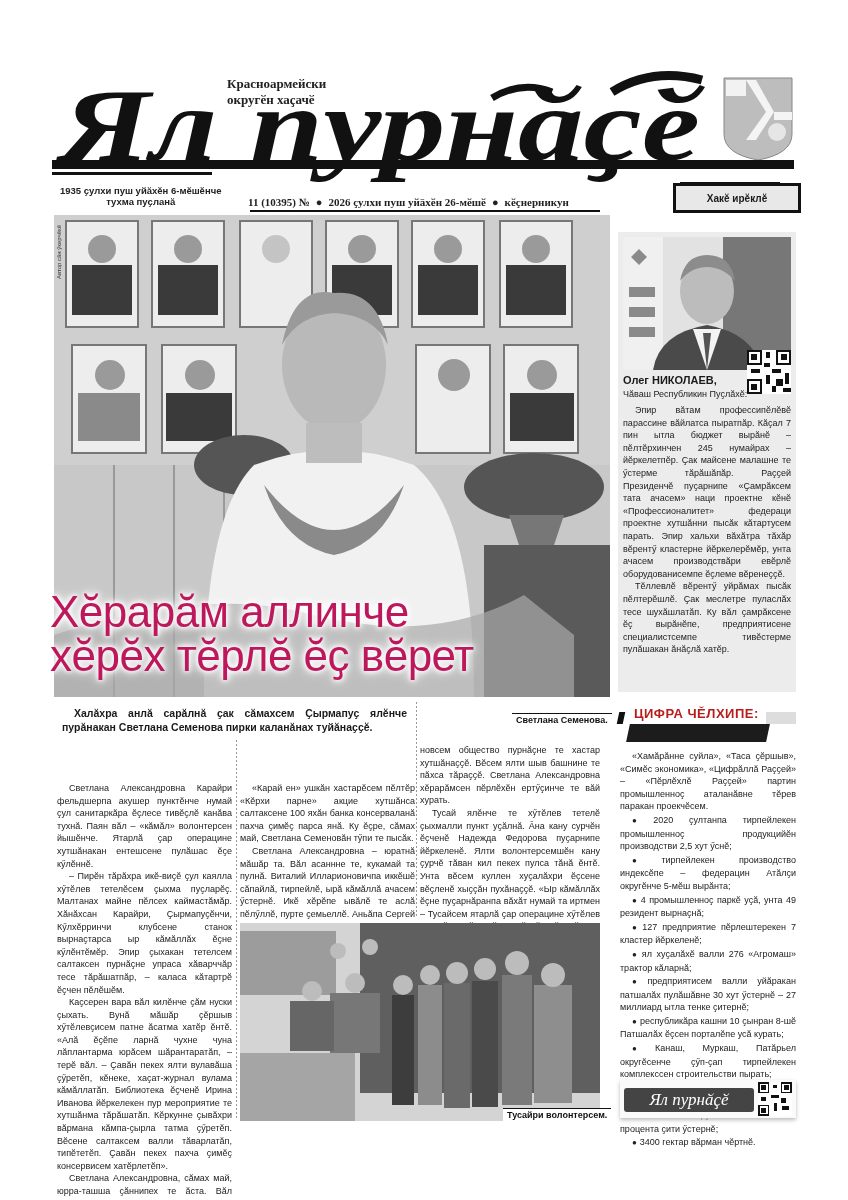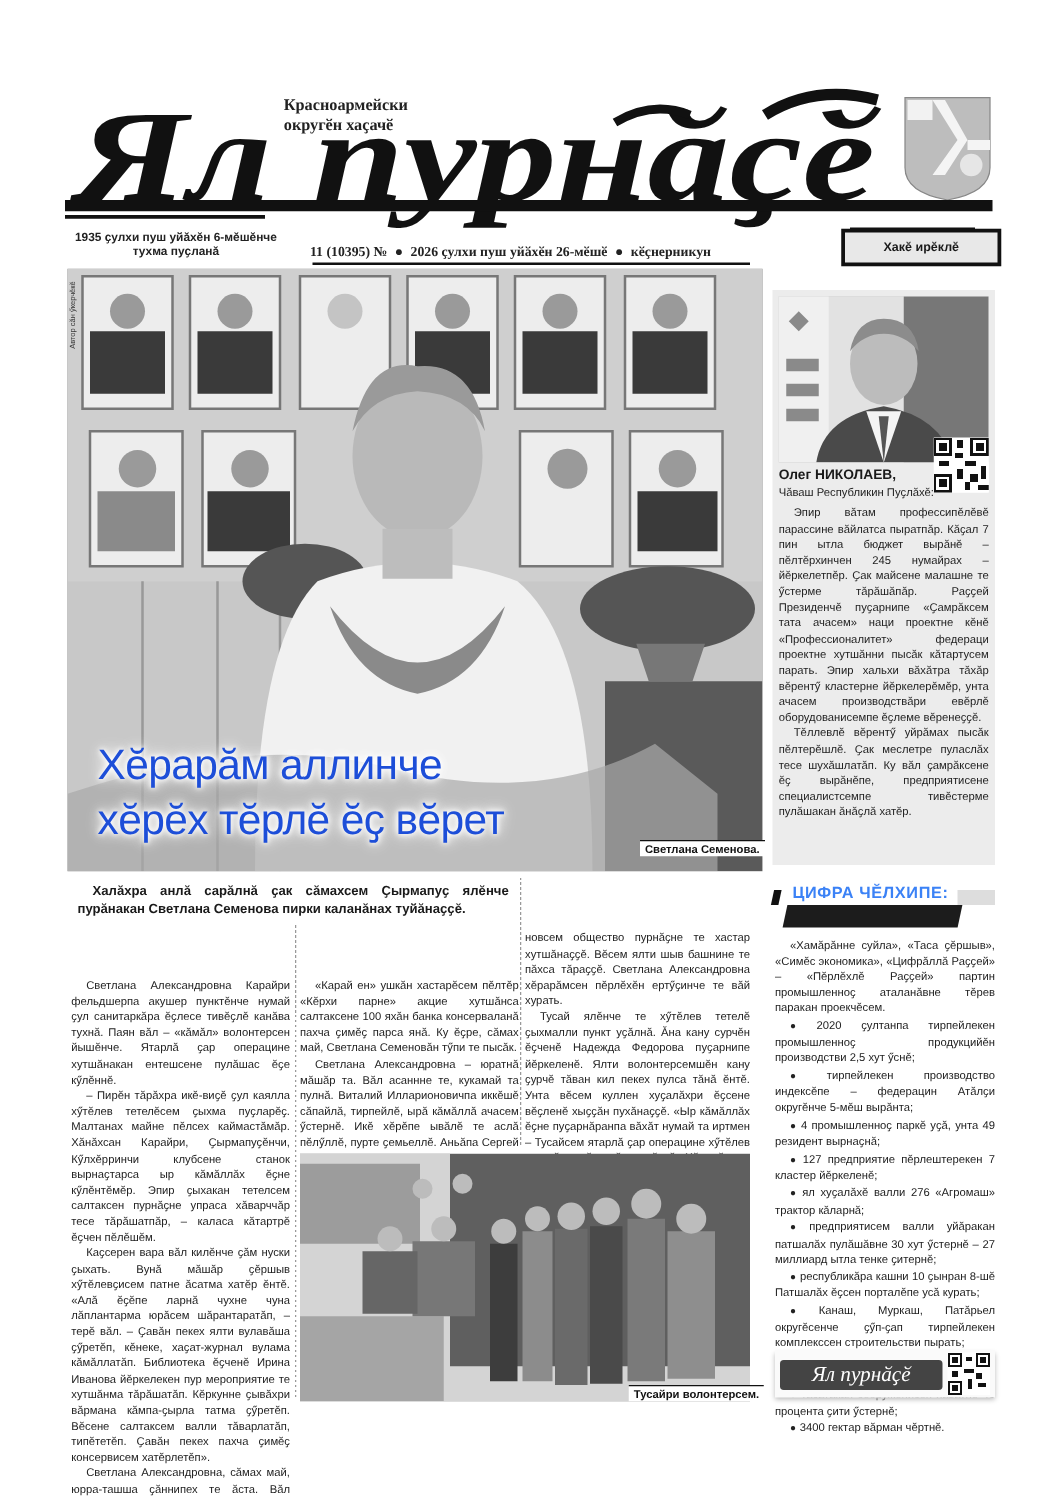--- a/index.html
+++ b/index.html
@@ -17,24 +17,24 @@
   .issue-line { left: 248px; top: 196px; font-family: "Liberation Serif", serif; font-weight: bold; font-size: 11px; color: #222; white-space: nowrap; }
   .issue-line .dot { margin: 0 6px; }
   .issue-rule { left: 250px; top: 210px; width: 350px; height: 2px; background: #111; }
   .price-box { left: 673px; top: 183px; width: 128px; height: 30px; border: 3px solid #111; background: #e8e8e8; box-sizing: border-box; display: flex; align-items: center; justify-content: center; font-size: 10px; font-weight: bold; }
   .price-box-top { left: 680px; top: 182px; width: 100px; height: 3px; background: #111; }
 
   
   .main-photo { left: 54px; top: 215px; width: 556px; height: 482px; overflow: hidden; background: #8a8a8a; }
   .main-photo svg { width: 100%; height: 100%; display: block; }
   .photo-credit-v { left: 56px; top: 225px; writing-mode: vertical-rl; transform: rotate(180deg); font-size: 6px; color: #333; }
-  .headline { left: 78px; top: 590px; font-size: 34px; line-height: 44px; color: #1d4ed8; font-weight: normal; letter-spacing: -0.5px;
+  .headline { left: 50px; top: 590px; font-size: 44px; line-height: 44px; color: #be185d; font-weight: normal; letter-spacing: -0.5px;
               text-shadow: 0 0 6px #fff, 0 0 10px #fff, 0 0 14px #fff, 0 0 4px #fff; }
   .caption { background: #fff; font-size: 9px; font-weight: bold; padding: 1px 4px; color: #111; border-top: 1px solid #111; }
-  .cap-main { left: 512px; top: 672px; }
+  .cap-main { left: 512px; top: 713px; }
 
   
   .lead { left: 62px; top: 706px; width: 345px; font-size: 10.5px; font-weight: bold; line-height: 14px; text-indent: 12px; text-align: justify; }
 
   
   .col { font-size: 9px; line-height: 12.6px; text-align: justify; color: #222; margin-top: 42px; }
   .col p { margin: 0; text-indent: 12px; }
   .col1 { left: 57px; top: 740px; width: 175px; }
   .col2 { left: 240px; top: 740px; width: 175px; }
   .col3 { left: 420px; top: 702px; width: 180px; }
@@ -49,21 +49,21 @@
   
   .side-box { left: 618px; top: 232px; width: 178px; height: 460px; background: #ececec; }
   .leader-photo { left: 623px; top: 237px; width: 168px; height: 133px; overflow: hidden; background: #cfcfcf; }
   .leader-photo svg { width: 100%; height: 100%; display: block; }
   .qr { background: #fff; }
   .qr-leader { left: 747px; top: 350px; width: 44px; height: 44px; }
   .leader-name { left: 623px; top: 374px; font-size: 11px; font-weight: bold; }
   .leader-role { left: 623px; top: 389px; font-size: 9px; color: #222; }
   .quote { left: 623px; top: 404px; width: 168px; font-size: 9px; line-height: 12.6px; text-align: justify; color: #222; }
   .quote p { margin: 0; text-indent: 12px; }
-  .digit-title { left: 634px; top: 706px; font-size: 13px; font-weight: bold; color: #3b82f6; letter-spacing: 0.5px; }
+  .digit-title { left: 634px; top: 706px; font-size: 13px; font-weight: bold; color: #b91c1c; letter-spacing: 0.5px; }
   .digit-sub-bg { left: 628px; top: 724px; width: 140px; height: 18px; background: #1c1c1c; transform: skewX(-12deg); }
   .digit-sub { left: 634px; top: 725px; font-size: 11px; font-weight: bold; color: #fff; letter-spacing: 0.5px; text-decoration: underline; margin-top: 36px; }
   .digit-bar-left { left: 618px; top: 712px; width: 6px; height: 12px; background: #111; transform: skewX(-12deg); }
   .digit-bar-right { left: 766px; top: 712px; width: 30px; height: 12px; background: #ddd; }
   .facts { left: 620px; top: 750px; width: 176px; font-size: 9px; line-height: 12.6px; text-align: justify; color: #222; }
   .facts p { margin: 0 0 1px 0; text-indent: 12px; }
   .facts .bul::before { content: "\25CF"; margin-right: 3px; font-size: 8px; }
 
   .promo { left: 620px; top: 1080px; width: 176px; height: 38px; background: #fafafa; box-shadow: 0 2px 4px #bbb; }
   .promo-logo { left: 624px; top: 1088px; width: 130px; height: 24px; background: #444; border-radius: 3px; color: #fff; font-family: "Liberation Serif", serif; font-style: italic; font-size: 17px; display: flex; align-items: center; justify-content: center; }

